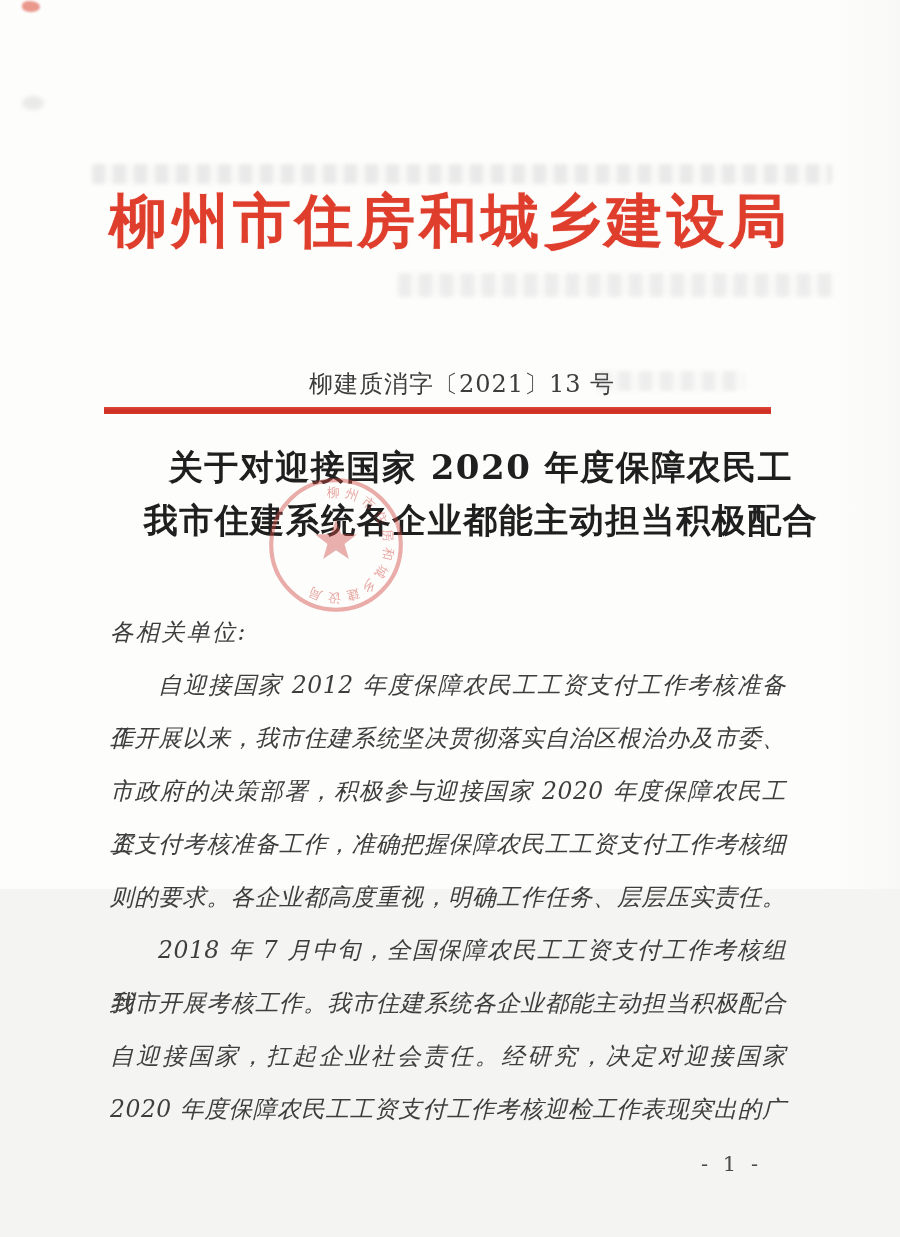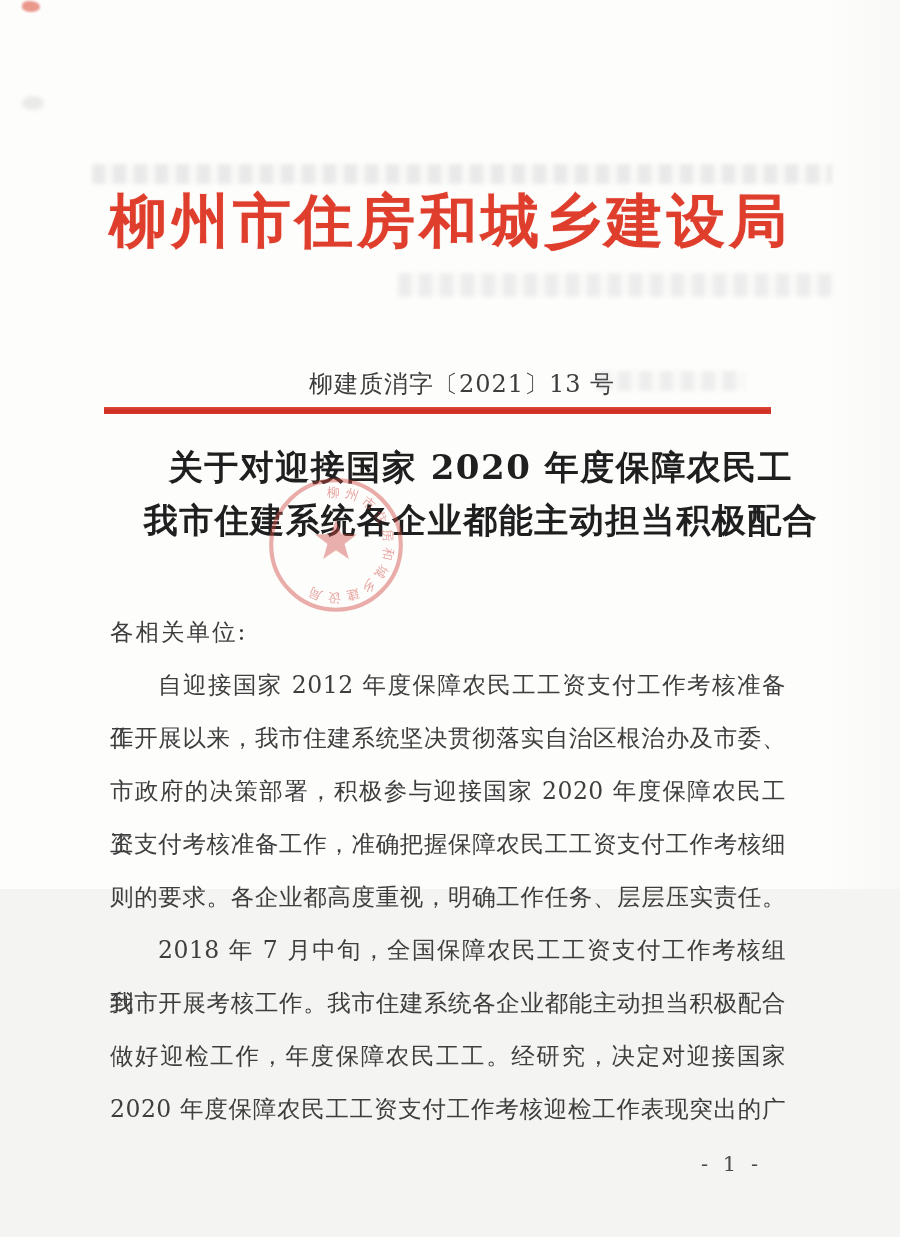--- a/index.html
+++ b/index.html
@@ -89,20 +89,21 @@
   .body-text {
     position: absolute; left: 110px; top: 606px; width: 676px;
     font-size: 23.5px; color: #3e3e3e;
   }
   .line {
     height: 53px; line-height: 53px;
     text-align: justify;
     text-justify: inter-character;
     letter-spacing: 0.5px;
     white-space: normal;
+    font-style: italic;
   }
   .line.fill { text-align-last: justify; }
   .line.indent { text-indent: 48px; }
   .line.salutation { text-align: left; letter-spacing: 2px; }
 
   
   .pagenum {
     position: absolute; top: 1152px; right: 138px;
     font-size: 21px; color: #4b4b4b; letter-spacing: 4px;
   }
@@ -145,19 +146,19 @@
 
   <div class="body-text">
     <div class="line salutation">各相关单位:</div>
     <div class="line fill indent">自迎接国家 2012 年度保障农民工工资支付工作考核准备工</div>
     <div class="line fill">作开展以来，我市住建系统坚决贯彻落实自治区根治办及市委、</div>
     <div class="line fill">市政府的决策部署，积极参与迎接国家 2020 年度保障农民工工</div>
     <div class="line fill">资支付考核准备工作，准确把握保障农民工工资支付工作考核细</div>
     <div class="line fill">则的要求。各企业都高度重视，明确工作任务、层层压实责任。</div>
     <div class="line fill indent">2018 年 7 月中旬，全国保障农民工工资支付工作考核组到</div>
     <div class="line fill">我市开展考核工作。我市住建系统各企业都能主动担当积极配合</div>
-    <div class="line fill">做好迎检工作，年度保障农民工工。经研究，决定对迎接国家</div>
+    <div class="line fill">自迎接国家，扛起企业社会责任。经研究，决定对迎接国家</div>
     <div class="line fill">2020 年度保障农民工工资支付工作考核迎检工作表现突出的广</div>
   </div>
 
   <div class="pagenum">- 1 -</div>
 
 </div>
 
 </body></html>

